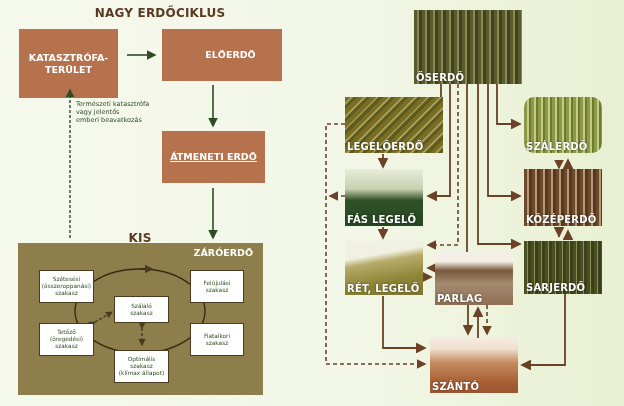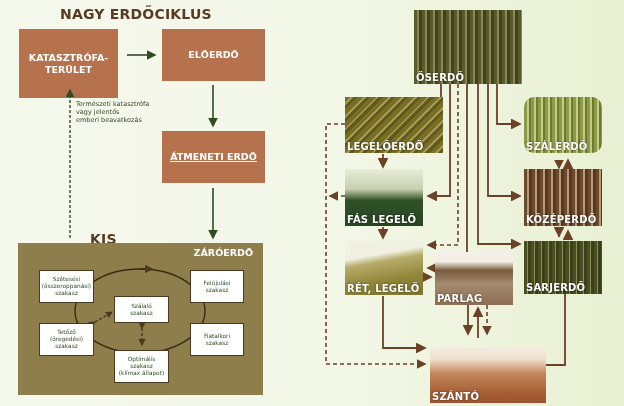--- a/index.html
+++ b/index.html
@@ -1,20 +1,20 @@
 <!DOCTYPE html>
 <html><head>
 <meta charset="utf-8">
 <style>
   html,body{margin:0;padding:0;}
   body{width:624px;height:406px;overflow:hidden;position:relative;
     font-family:"DejaVu Sans",sans-serif;
     background:linear-gradient(90deg,#f5f8ec 0%,#f3f7e8 55%,#e8f0d2 100%);}
   .abs{position:absolute;}
-  .title{font-weight:bold;font-size:14px;color:#5a3a22;letter-spacing:0.2px;}
+  .title{font-weight:bold;font-size:12px;color:#5a3a22;letter-spacing:0.2px;text-align:center;}
   .bigbox{position:absolute;background:#b5724c;color:#fff;font-weight:bold;font-size:9.5px;
     display:flex;align-items:center;justify-content:center;text-align:center;line-height:12px;}
   .note{font-size:6.5px;color:#2f4d22;line-height:8px;}
   .panel{position:absolute;left:18px;top:243px;width:245px;height:152px;background:#8e7e4b;}
   .panel-title{position:absolute;right:10px;top:4px;color:#fff;font-weight:bold;font-size:9.5px;}
   .stage{position:absolute;background:#fff;border:1px solid #4a3a20;color:#2f4d22;font-size:5.8px;
     line-height:7px;text-align:center;display:flex;align-items:center;justify-content:center;box-sizing:border-box;}
   .photo{position:absolute;}
   .photo .lbl{position:absolute;left:2px;bottom:1px;color:#fff;font-weight:bold;font-size:10px;
     letter-spacing:0.2px;text-shadow:0 0 2px rgba(0,0,0,0.6);}
@@ -24,21 +24,21 @@
 <body>
 
 <style>
   .ml{white-space:pre-line;}
 </style>
 
 <div class="abs title" style="left:60px;top:6px;width:200px;">NAGY ERDŐCIKLUS</div>
 
 <div class="bigbox ml" style="left:19px;top:29px;width:99px;height:69px;">KATASZTRÓFA-
 TERÜLET</div>
-<div class="bigbox ml" style="left:162px;top:29px;width:103px;height:52px;">ELŐERDŐ</div>
+<div class="bigbox ml" style="left:162px;top:29px;width:103px;height:52px;padding-left:17px;">ELŐERDŐ</div>
 <div class="bigbox ml" style="left:162px;top:131px;width:103px;height:52px;text-decoration:underline;">ÁTMENETI ERDŐ</div>
 
 <div class="abs note ml" style="left:76px;top:100px;width:90px;">Természeti katasztrófa
 vagy jelentős
 emberi beavatkozás</div>
 
 <div class="abs title" style="left:90px;top:231px;width:100px;">KIS ERDŐCIKLUS</div>
 
 <div class="panel">
   <div class="panel-title">ZÁRÓERDŐ</div>
@@ -129,15 +129,15 @@
 </div>
 <div class="photo" style="left:345px;top:241px;width:78px;height:54px;background:linear-gradient(170deg,#f1f1e2 0%,#f1f1e2 28%,#b7ab6a 40%,#8f8537 70%,#7e7530 100%);">
   <span class="lbl">RÉT, LEGELŐ</span>
 </div>
 <div class="photo" style="left:435px;top:252px;width:78px;height:53px;background:linear-gradient(180deg,#f3eee6 0%,#f3eee6 18%,#7a5a3a 35%,#a48a70 60%,#8e6e52 100%);">
   <span class="lbl">PARLAG</span>
 </div>
 <div class="photo" style="left:524px;top:241px;width:78px;height:53px;background:repeating-linear-gradient(90deg,#4a4f22 0 3px,#8a8f5a 3px 4px,#3b4019 4px 7px);">
   <span class="lbl">SARJERDŐ</span>
 </div>
-<div class="photo" style="left:430px;top:348px;width:88px;height:55px;background:linear-gradient(180deg,#f4ebe0 0%,#f0e0cf 20%,#c48a60 45%,#a85f35 80%,#9a5530 100%);padding-left:28px;">
+<div class="photo" style="left:430px;top:338px;width:88px;height:55px;background:linear-gradient(180deg,#f4ebe0 0%,#f0e0cf 20%,#c48a60 45%,#a85f35 80%,#9a5530 100%);">
   <span class="lbl">SZÁNTÓ</span>
 </div>
 
 </body></html>

